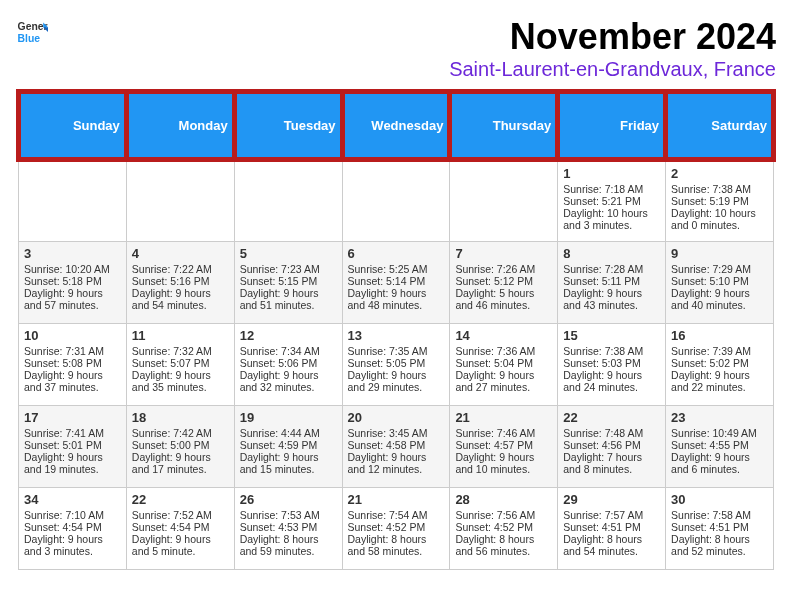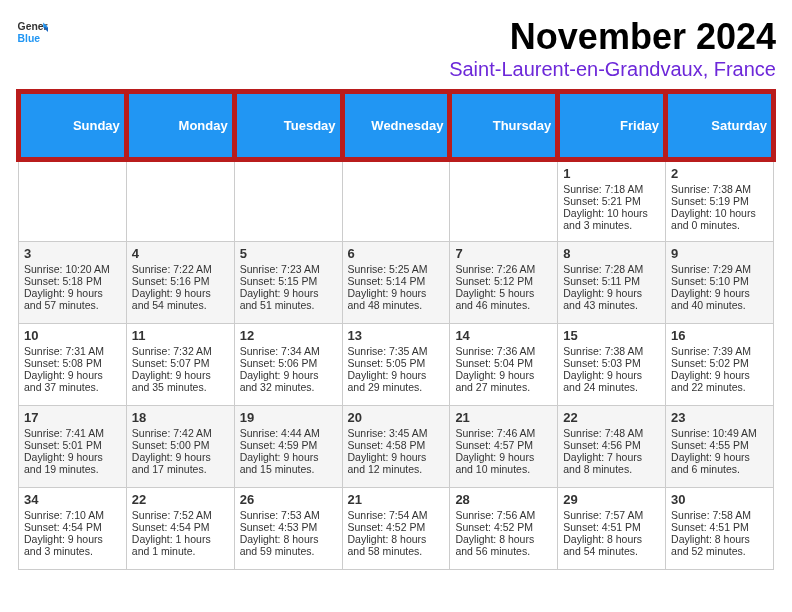--- a/index.html
+++ b/index.html
@@ -138,21 +138,21 @@
         <td><span class="day-num">17</span><span>Sunrise: 7:41 AM</span><br><span>Sunset: 5:01 PM</span><br><span>Daylight: 9 hours and 19 minutes.</span></td>
         <td><span class="day-num">18</span><span>Sunrise: 7:42 AM</span><br><span>Sunset: 5:00 PM</span><br><span>Daylight: 9 hours and 17 minutes.</span></td>
         <td><span class="day-num">19</span><span>Sunrise: 4:44 AM</span><br><span>Sunset: 4:59 PM</span><br><span>Daylight: 9 hours and 15 minutes.</span></td>
         <td><span class="day-num">20</span><span>Sunrise: 3:45 AM</span><br><span>Sunset: 4:58 PM</span><br><span>Daylight: 9 hours and 12 minutes.</span></td>
         <td><span class="day-num">21</span><span>Sunrise: 7:46 AM</span><br><span>Sunset: 4:57 PM</span><br><span>Daylight: 9 hours and 10 minutes.</span></td>
         <td><span class="day-num">22</span><span>Sunrise: 7:48 AM</span><br><span>Sunset: 4:56 PM</span><br><span>Daylight: 7 hours and 8 minutes.</span></td>
         <td><span class="day-num">23</span><span>Sunrise: 10:49 AM</span><br><span>Sunset: 4:55 PM</span><br><span>Daylight: 9 hours and 6 minutes.</span></td>
       </tr>
       <tr class="cal-row-odd">
         <td><span class="day-num">34</span><span>Sunrise: 7:10 AM</span><br><span>Sunset: 4:54 PM</span><br><span>Daylight: 9 hours and 3 minutes.</span></td>
-        <td><span class="day-num">22</span><span>Sunrise: 7:52 AM</span><br><span>Sunset: 4:54 PM</span><br><span>Daylight: 1 hours and 1 minute.</span></td>
+        <td><span class="day-num">22</span><span>Sunrise: 7:52 AM</span><br><span>Sunset: 4:54 PM</span><br><span>Daylight: 9 hours and 5 minute.</span></td>
         <td><span class="day-num">26</span><span>Sunrise: 7:53 AM</span><br><span>Sunset: 4:53 PM</span><br><span>Daylight: 8 hours and 59 minutes.</span></td>
         <td><span class="day-num">21</span><span>Sunrise: 7:54 AM</span><br><span>Sunset: 4:52 PM</span><br><span>Daylight: 8 hours and 58 minutes.</span></td>
         <td><span class="day-num">28</span><span>Sunrise: 7:56 AM</span><br><span>Sunset: 4:52 PM</span><br><span>Daylight: 8 hours and 56 minutes.</span></td>
         <td><span class="day-num">29</span><span>Sunrise: 7:57 AM</span><br><span>Sunset: 4:51 PM</span><br><span>Daylight: 8 hours and 54 minutes.</span></td>
         <td><span class="day-num">30</span><span>Sunrise: 7:58 AM</span><br><span>Sunset: 4:51 PM</span><br><span>Daylight: 8 hours and 52 minutes.</span></td>
       </tr>
     </tbody>
 </table>
 
 </body></html>

